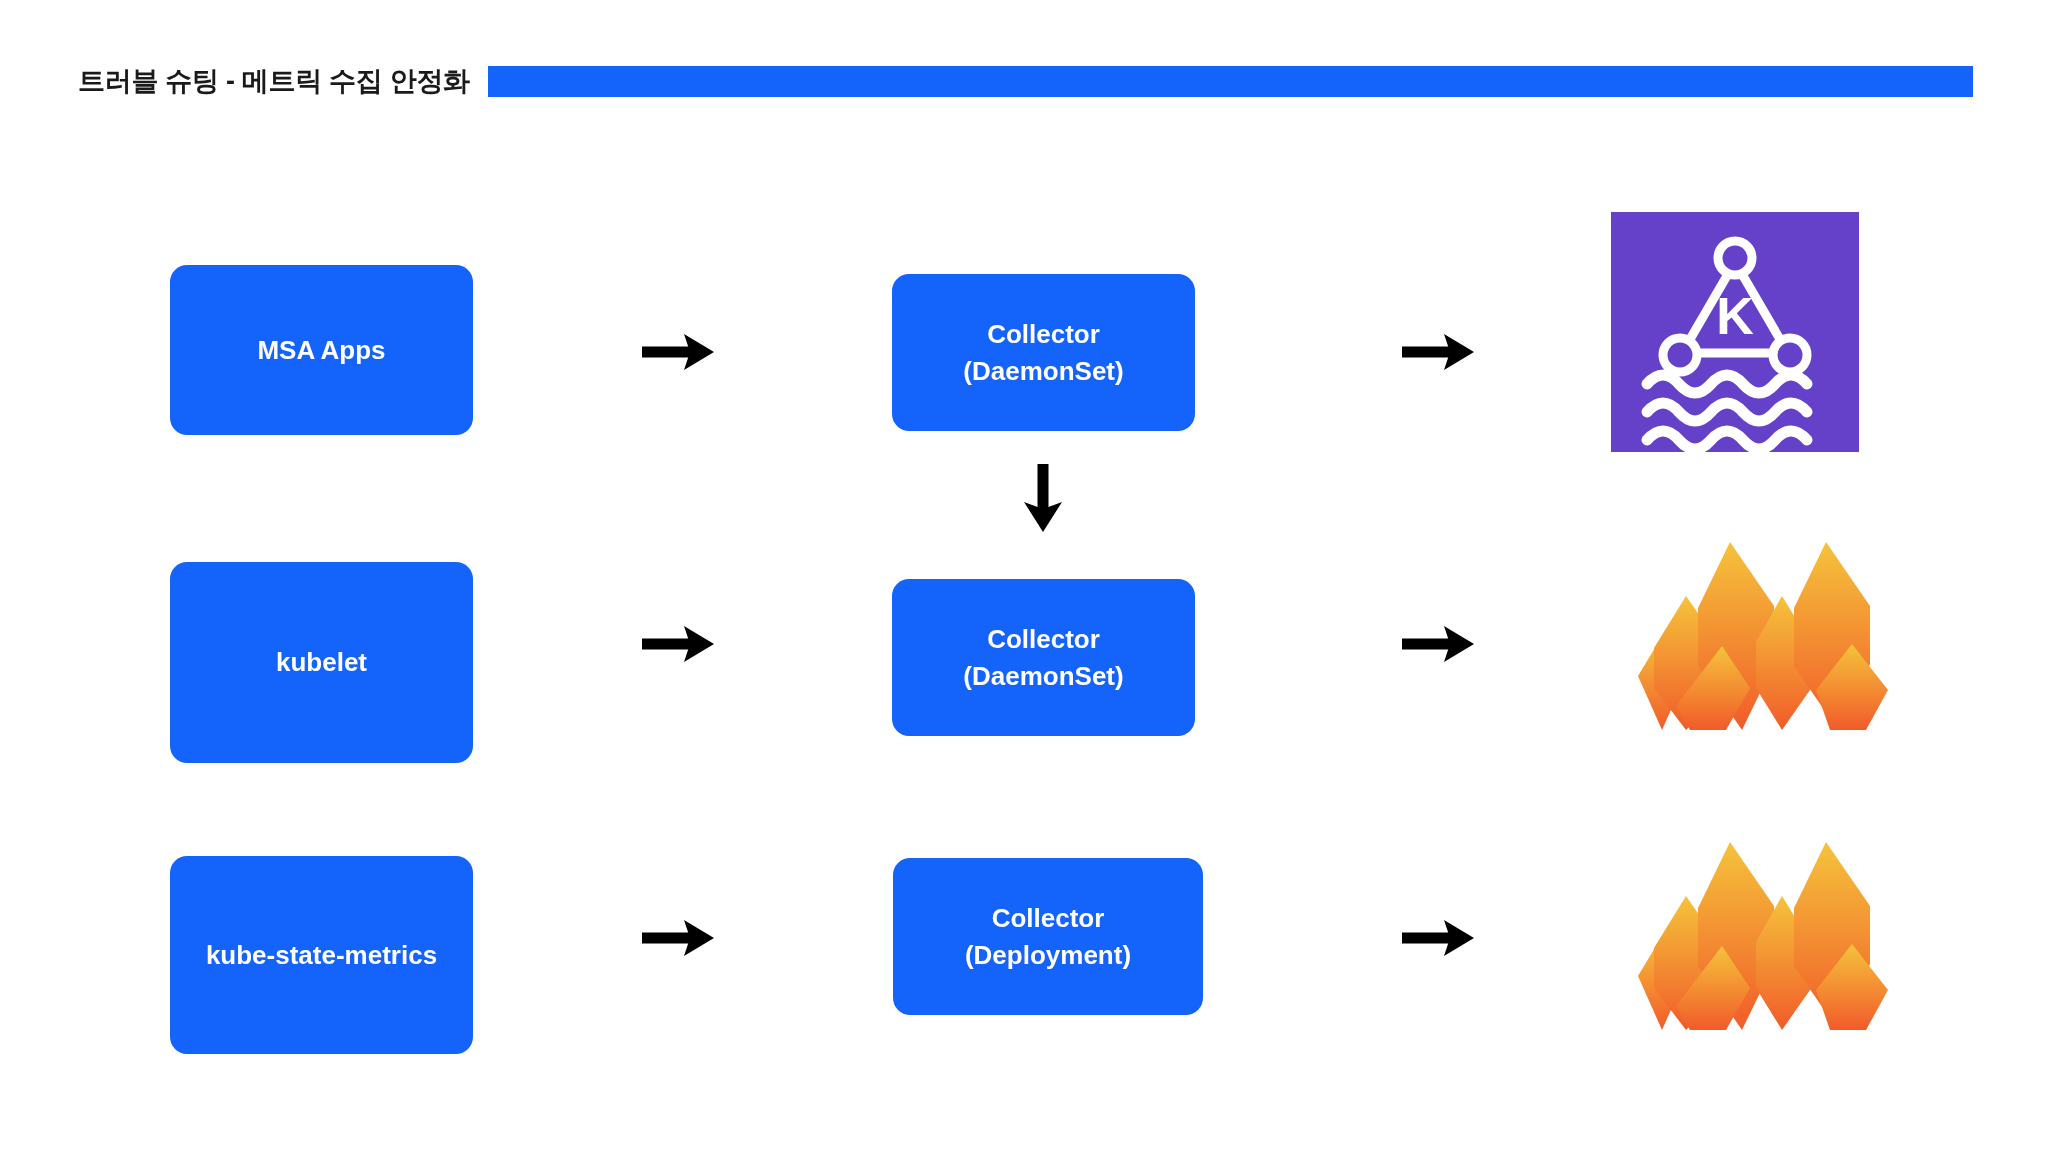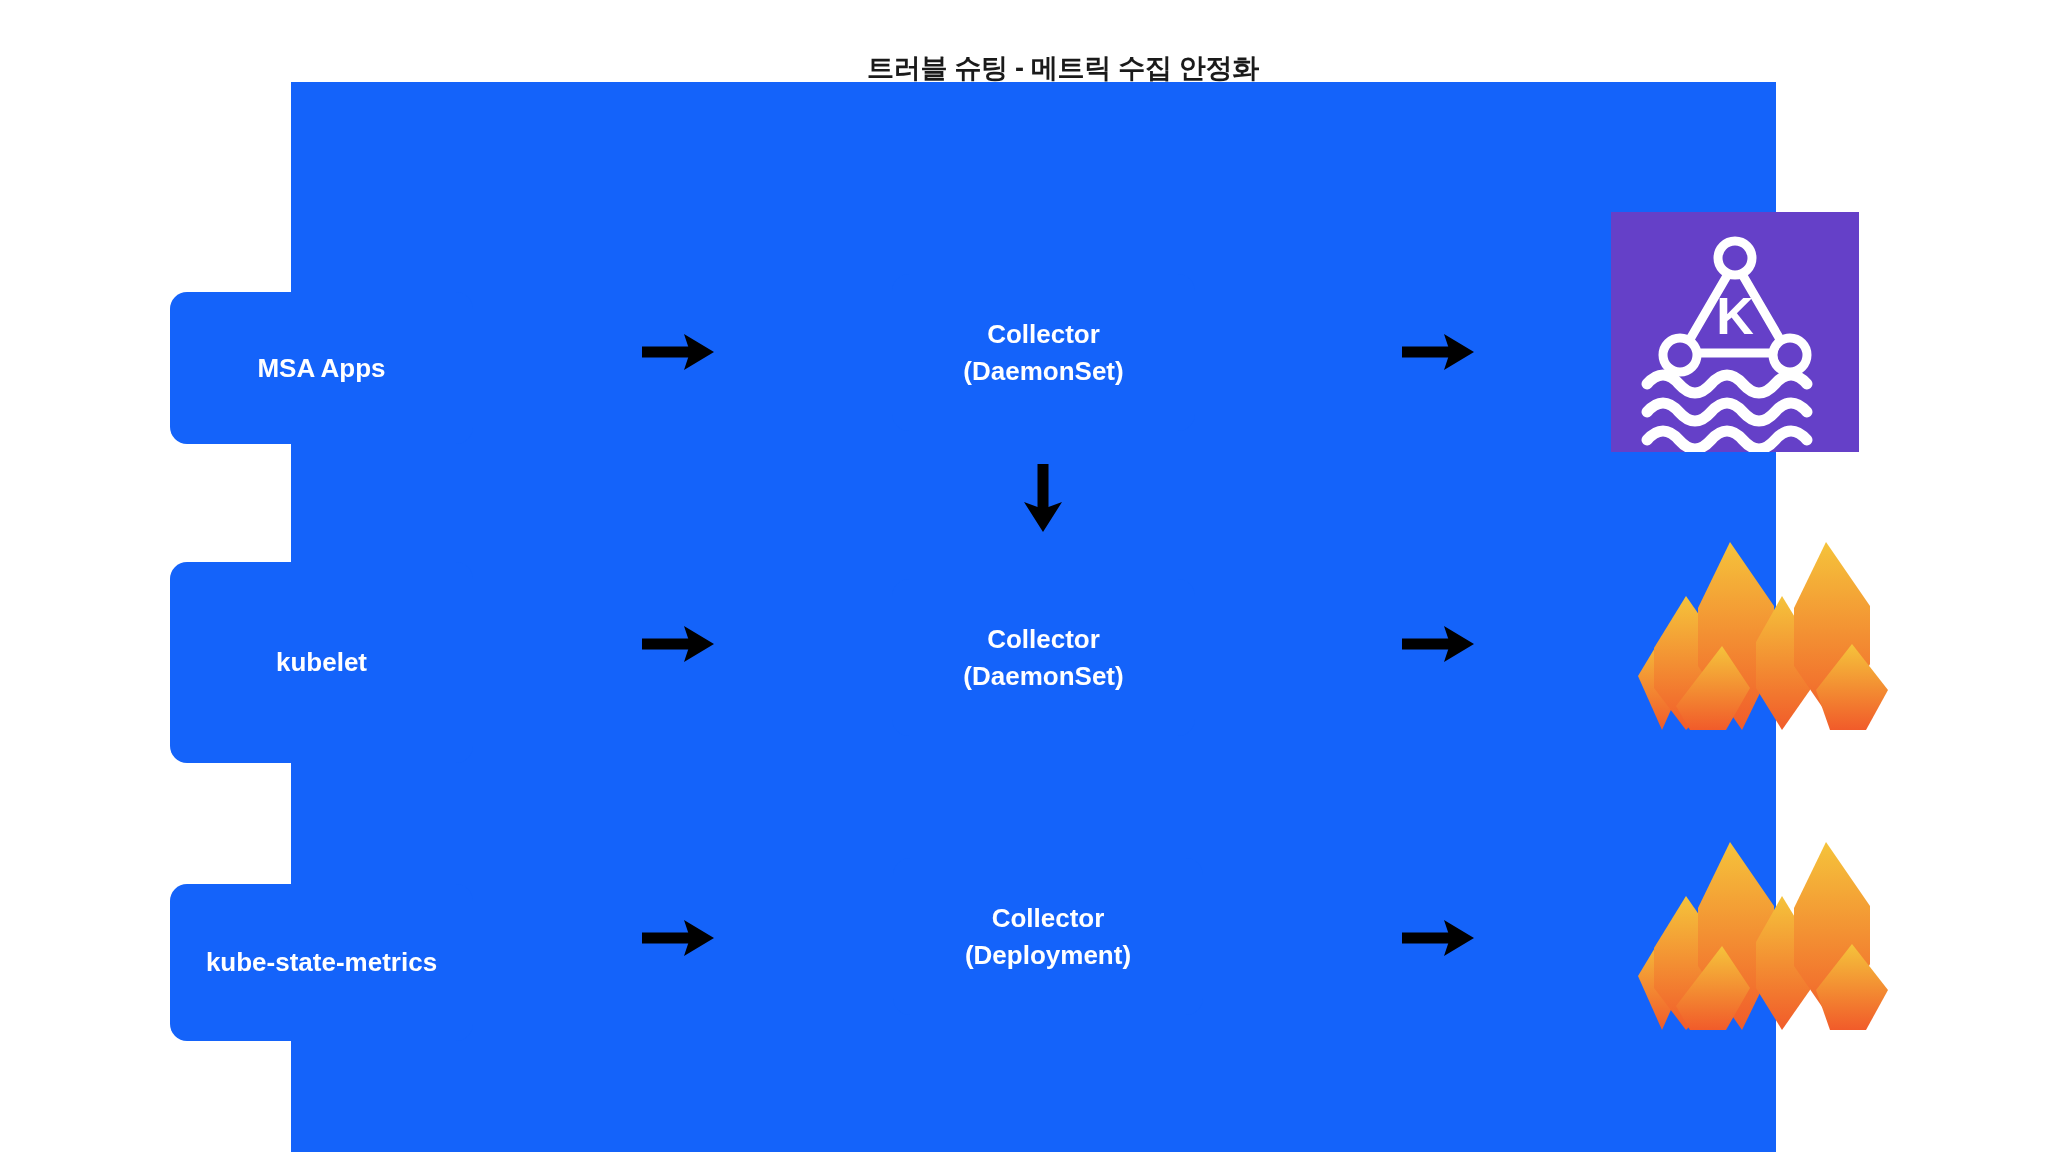--- a/index.html
+++ b/index.html
@@ -17,21 +17,20 @@
 
   
   .header {
     position: absolute;
     left: 0;
     top: 55px;
     width: 2048px;
     height: 52px;
     display: flex;
     align-items: center;
-    flex-direction: column;
   }
   .header-title {
     margin-left: 78px;
     font-size: 27px;
     font-weight: 700;
     color: #1a1a1a;
     white-space: nowrap;
     letter-spacing: -0.3px;
     line-height: 1;
   }
@@ -64,23 +63,23 @@
     font-weight: 700;
     font-size: 26px;
     line-height: 1.42;
     box-sizing: border-box;
     padding: 4px 10px;
     white-space: pre-line;
   }
 
   
   .col-src { left: 170px; width: 303px; }
-  .row1 { top: 292px; height: 152px; }
+  .row1 { top: 265px; height: 170px; }
   .row2 { top: 562px; height: 201px; }
-  .row3 { top: 856px; height: 157px; margin-top: 28px; }
+  .row3 { top: 856px; height: 198px; }
 
   
   .col-col { left: 892px; width: 303px; }
   .row1c { top: 274px; height: 157px; }
   .row2c { top: 579px; height: 157px; }
   .row3c { top: 858px; height: 157px; }
   .col-col.wide3 { left: 893px; width: 310px; }
 
   
   .arrow-right {

